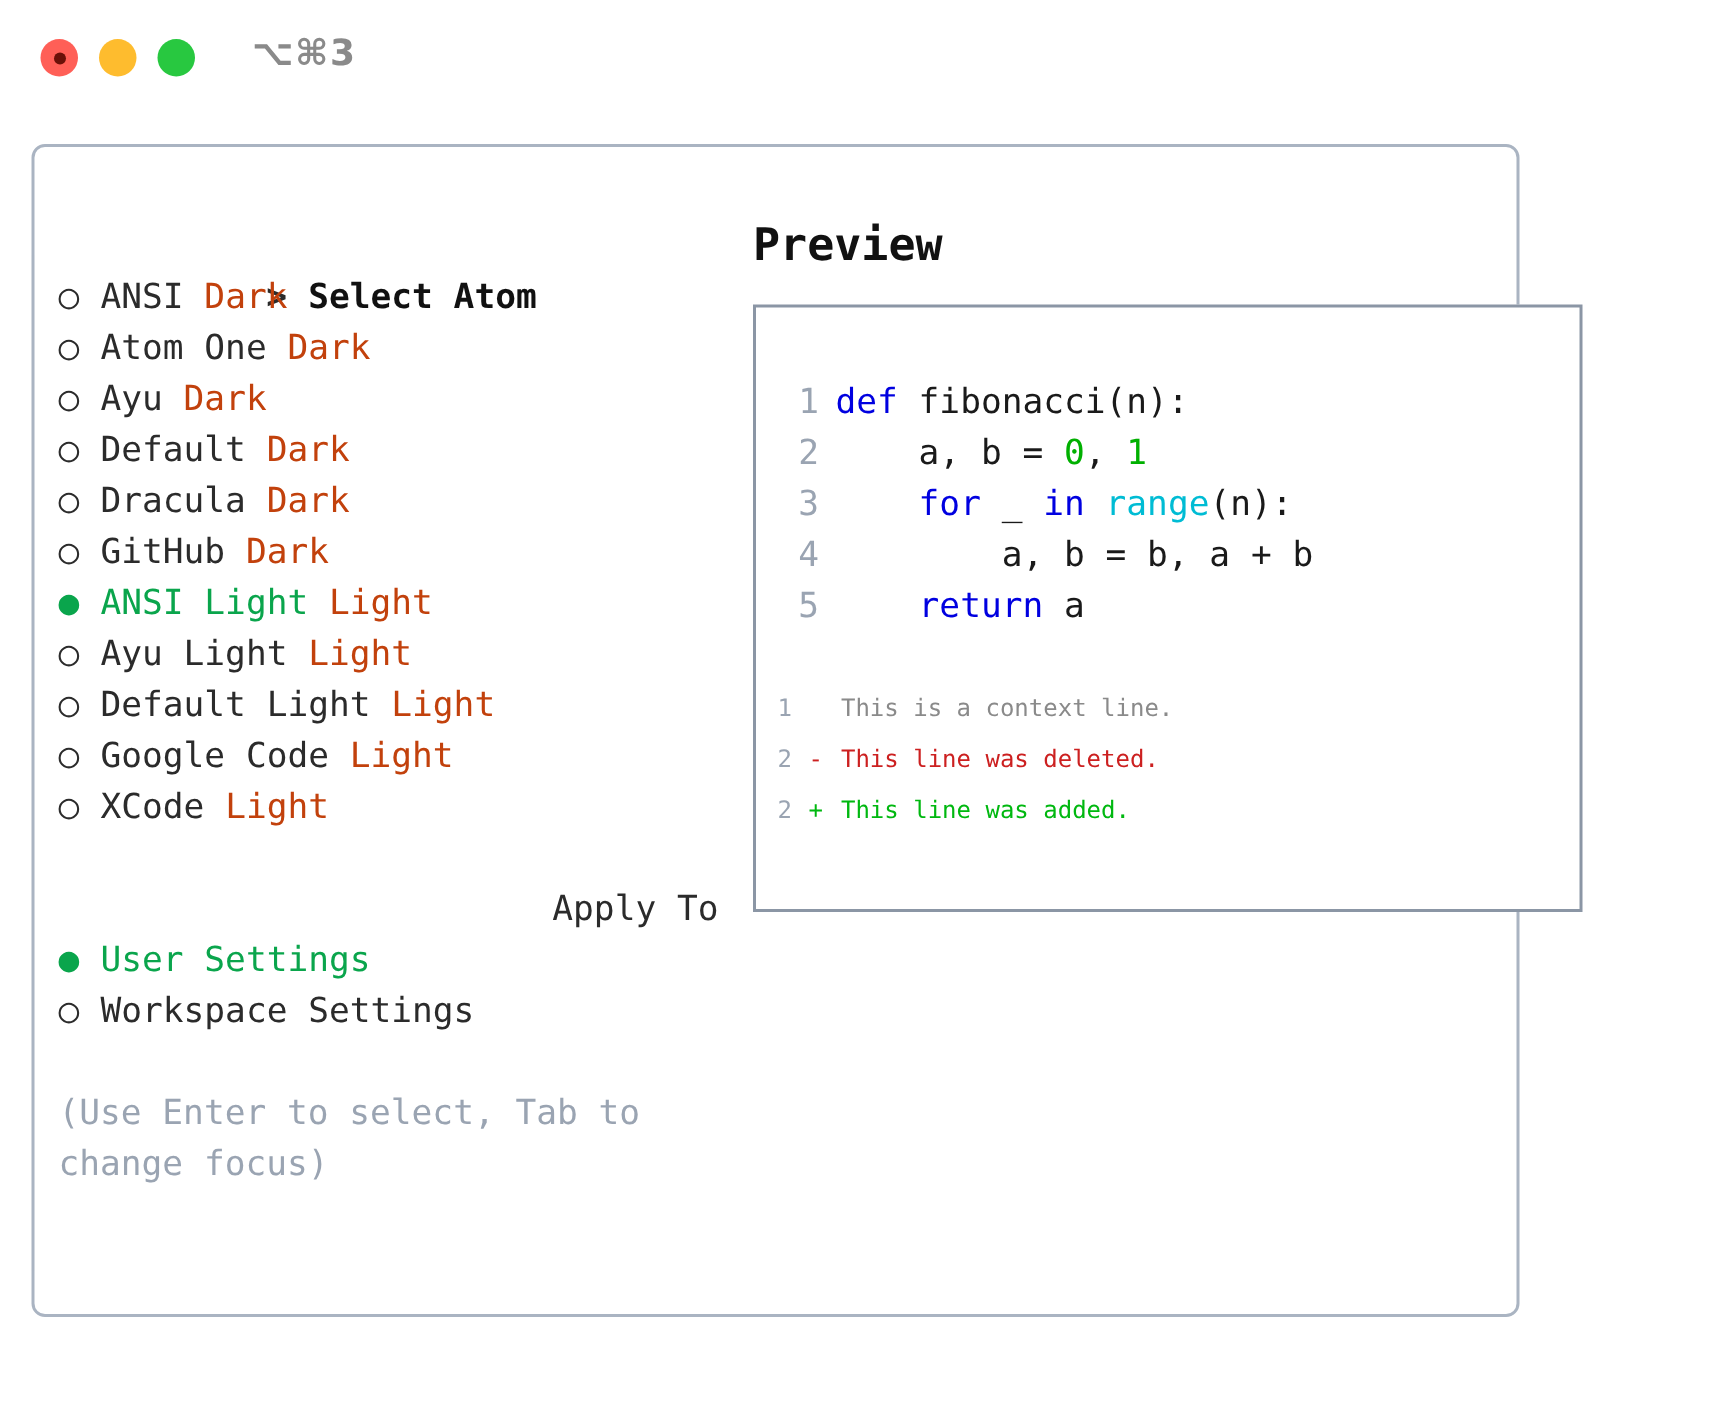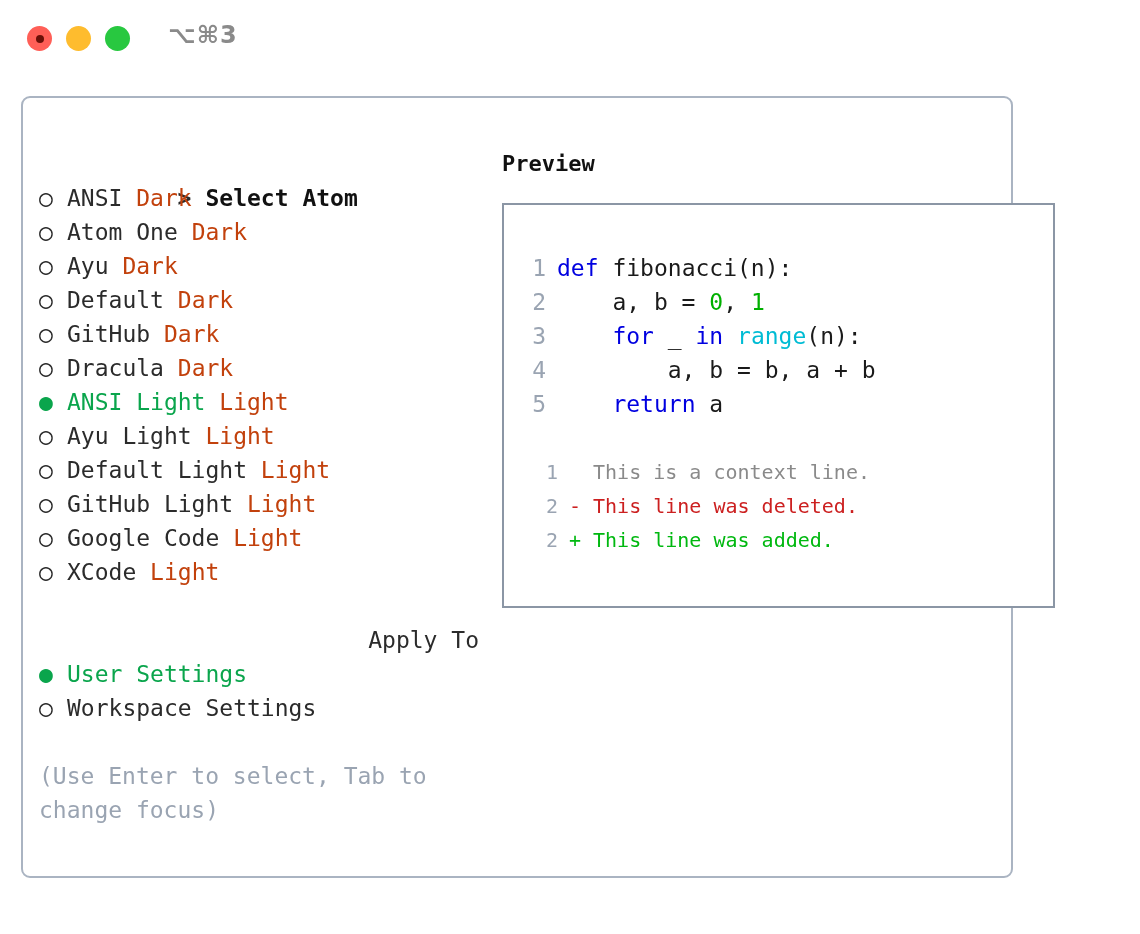--- a/index.html
+++ b/index.html
@@ -145,21 +145,21 @@
 
   
   .right-col {
     position: absolute;
     left: 479px;
     top: 49px;
     width: 490px;
   }
 
   .preview-title {
-    font-size: 22px;
+    font-size: 30px;
     line-height: 34px;
     font-weight: 700;
     color: #111111;
     margin-bottom: 22px;
   }
 
   .preview-box {
     width: 553px;
     height: 405px;
     border: 2px solid #8b96a5;
@@ -185,23 +185,23 @@
     margin-right: 11px;
   }
 
   .tok-kw   { color: #0000e0; }
   .tok-fn   { color: #00bcd4; }
   .tok-num  { color: #00b000; }
   .tok-txt  { color: #1a1a1a; }
 
   .diff {
     position: absolute;
-    left: 30px;
+    left: 0;
     top: 250px;
-    font-size: 20px;
+    font-size: 16px;
     line-height: 34px;
     white-space: pre;
   }
   .diff-marker { display: inline-block; width: 12px; }
   .diff-ctx { color: #8a8a8a; }
   .diff-del { color: #cc2020; }
   .diff-add { color: #00b810; }
 </style>
 </head>
 <body>
@@ -224,26 +224,25 @@
 
         <div class="row section-title">
           <span class="marker">&gt;</span><span>Select Atom</span>
         </div>
 
         <div id="theme-list">
             <div class="row"><span class="marker">○</span><span class="label">ANSI</span><span class="suffix"> Dark</span></div>
             <div class="row"><span class="marker">○</span><span class="label">Atom One</span><span class="suffix"> Dark</span></div>
             <div class="row"><span class="marker">○</span><span class="label">Ayu</span><span class="suffix"> Dark</span></div>
             <div class="row"><span class="marker">○</span><span class="label">Default</span><span class="suffix"> Dark</span></div>
+            <div class="row"><span class="marker">○</span><span class="label">Dracula</span><span class="suffix"> Dark</span></div>
             <div class="row"><span class="marker">○</span><span class="label">GitHub</span><span class="suffix"> Dark</span></div>
-            <div class="row"><span class="marker">○</span><span class="label">Dracula</span><span class="suffix"> Dark</span></div>
             <div class="row"><span class="marker sel">●</span><span class="label sel">ANSI Light</span><span class="suffix"> Light</span></div>
             <div class="row"><span class="marker">○</span><span class="label">Ayu Light</span><span class="suffix"> Light</span></div>
             <div class="row"><span class="marker">○</span><span class="label">Default Light</span><span class="suffix"> Light</span></div>
-            <div class="row"><span class="marker">○</span><span class="label">GitHub Light</span><span class="suffix"> Light</span></div>
             <div class="row"><span class="marker">○</span><span class="label">Google Code</span><span class="suffix"> Light</span></div>
             <div class="row"><span class="marker">○</span><span class="label">XCode</span><span class="suffix"> Light</span></div>
           </div>
 
         <div class="spacer-sm"></div>
 
         <div class="apply-header">Apply To</div>
 
         <div id="apply-list">
             <div class="row"><span class="marker sel">●</span><span class="label sel">User Settings</span></div>

